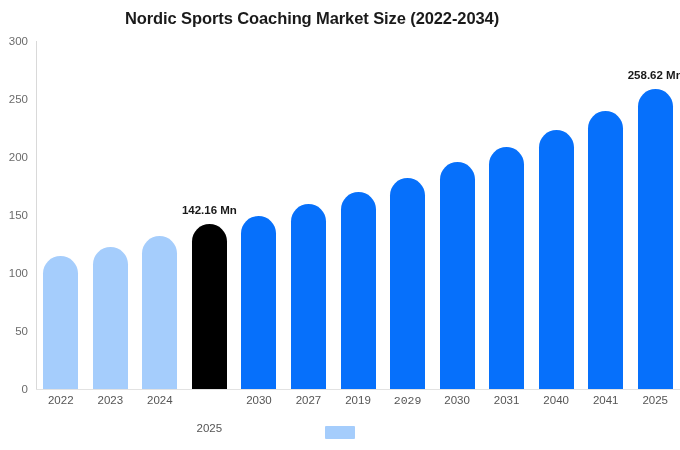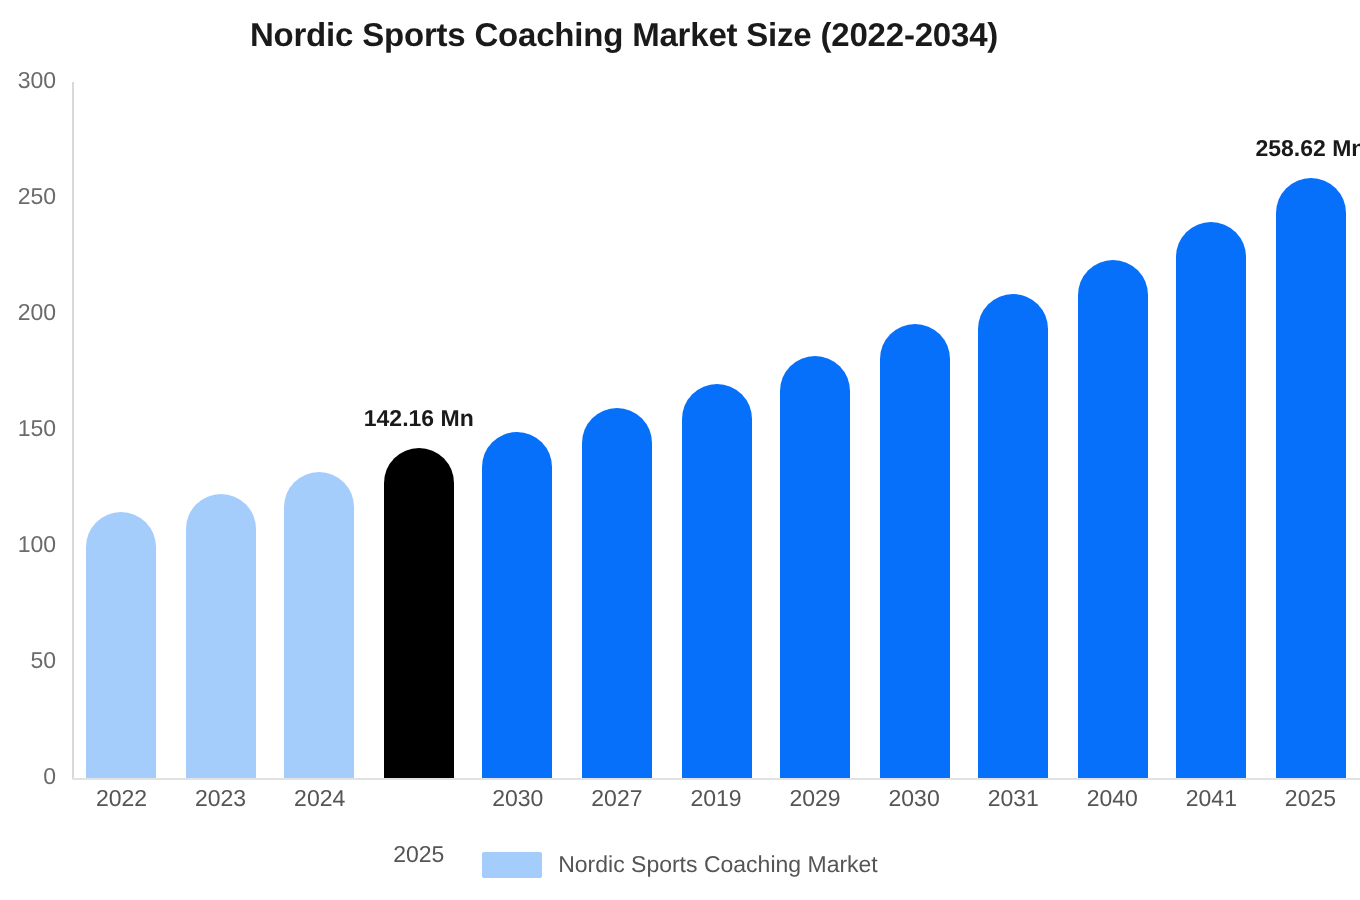--- a/index.html
+++ b/index.html
@@ -165,26 +165,25 @@
   </div>
 
   <div id="x-ticks">
       <div class="x-tick" style="left: 60.7692px;">2022</div>
       <div class="x-tick" style="left: 110.308px;">2023</div>
       <div class="x-tick" style="left: 159.846px;">2024</div>
       <div class="x-tick" style="left: 209.385px; margin-top: 28px;">2025</div>
       <div class="x-tick" style="left: 258.923px;">2030</div>
       <div class="x-tick" style="left: 308.462px;">2027</div>
       <div class="x-tick" style="left: 358px;">2019</div>
-      <div class="x-tick" style="left: 407.538px;">2029</div>
+      <div class="x-tick" style="left: 407.538px; font-family: Liberation Mono, monospace;">2029</div>
       <div class="x-tick" style="left: 457.077px;">2030</div>
       <div class="x-tick" style="left: 506.615px;">2031</div>
       <div class="x-tick" style="left: 556.154px;">2040</div>
       <div class="x-tick" style="left: 605.692px;">2041</div>
       <div class="x-tick" style="left: 655.231px;">2025</div>
     </div>
 
   <div id="legend">
     <span id="legend-swatch" style="background: rgb(165, 205, 252);"></span>
-    <span id="legend-label">Nordic Sports Coaching Market</span>
   </div>
 
 </div>
 
 </body></html>

